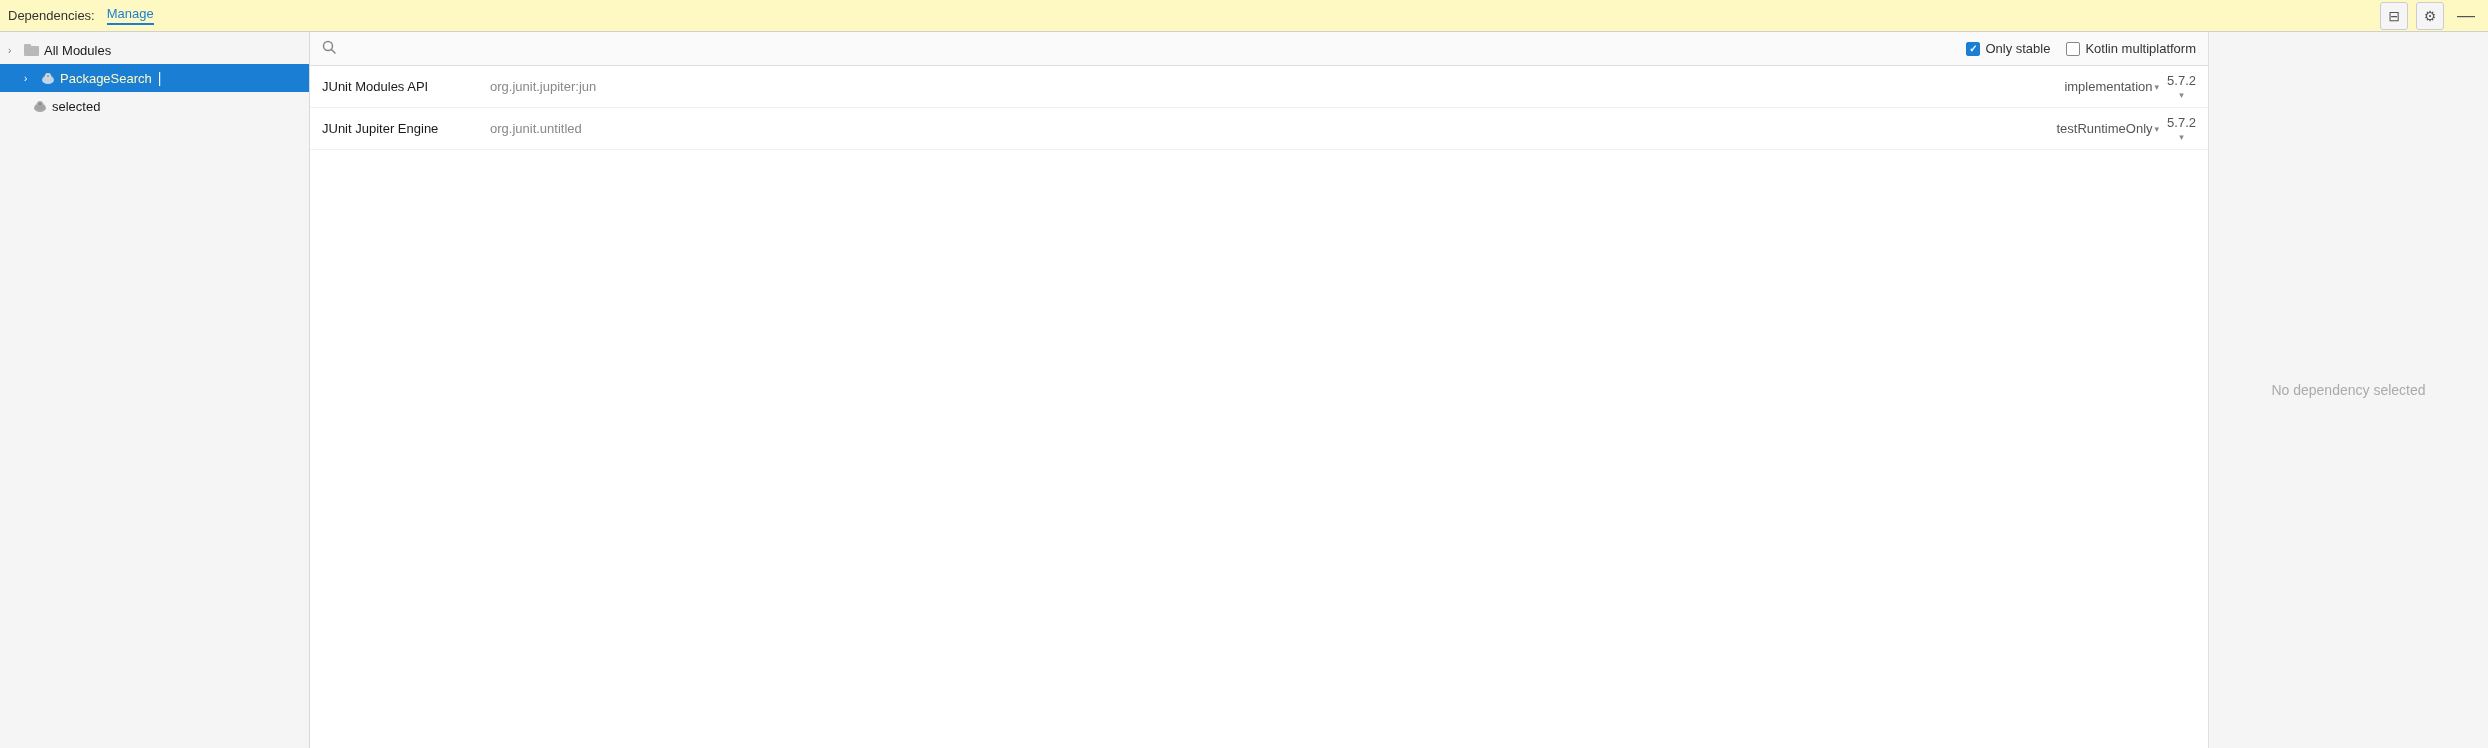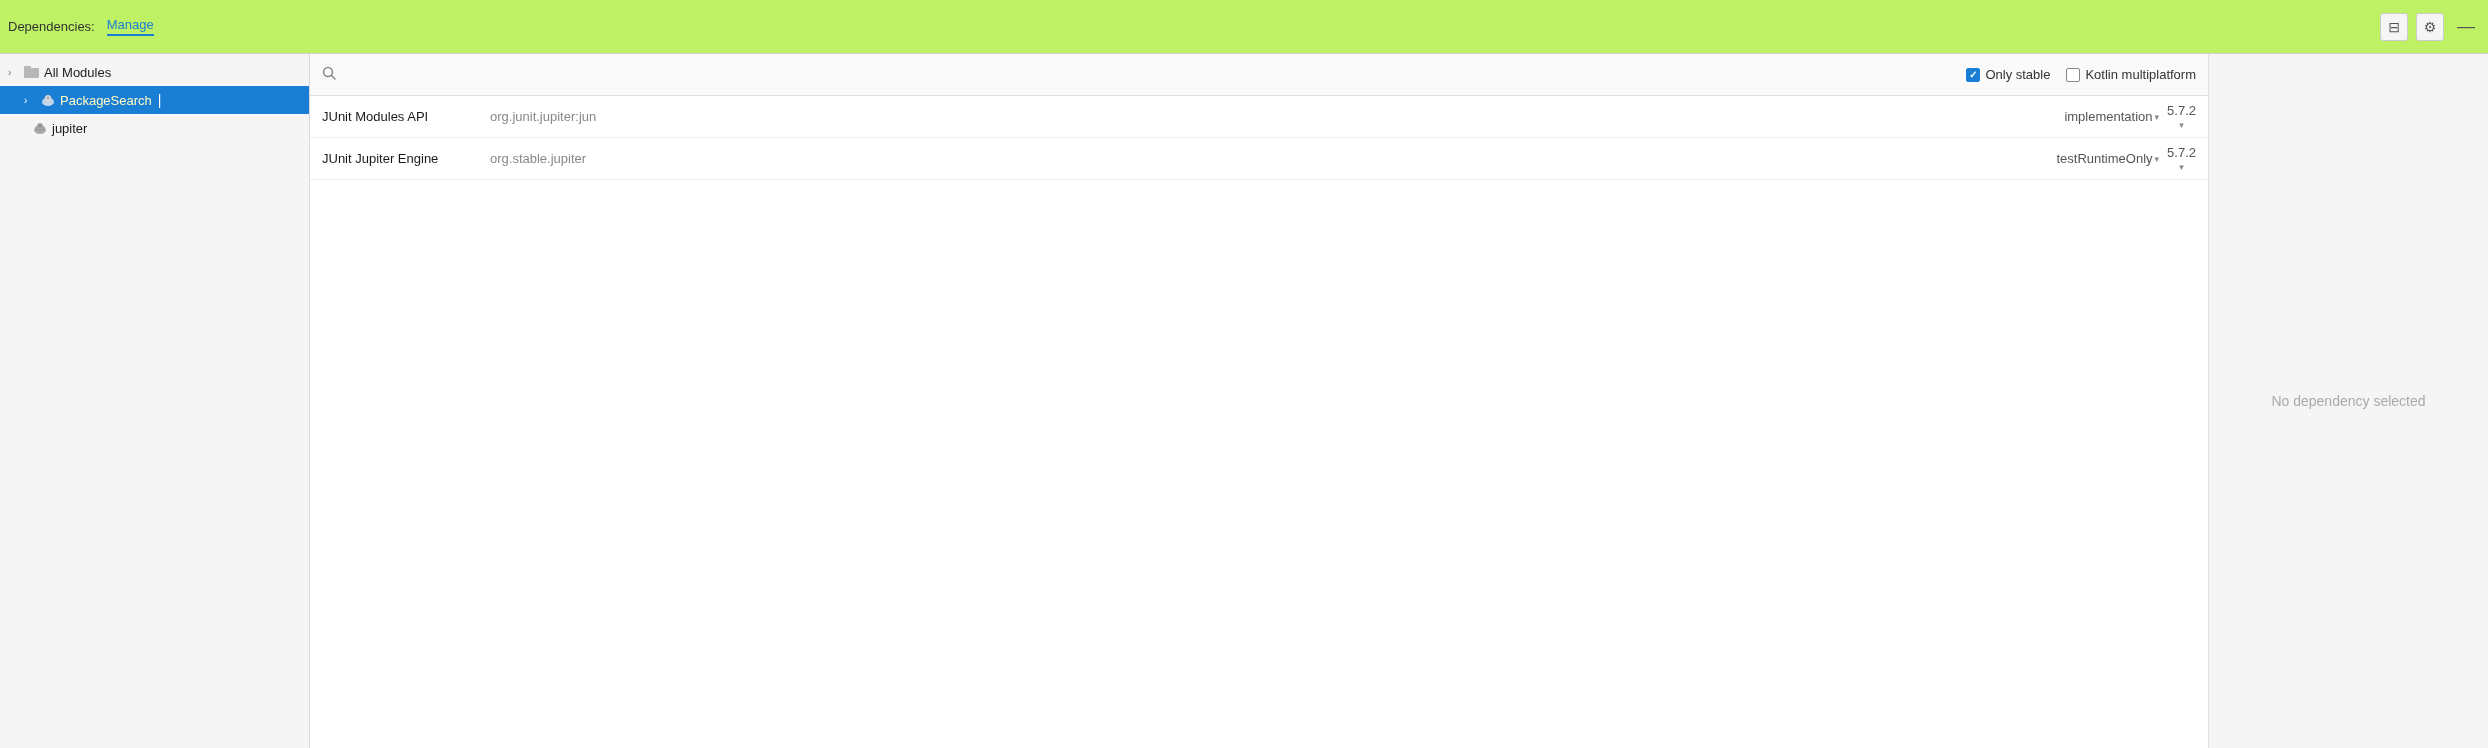--- a/index.html
+++ b/index.html
@@ -16,22 +16,22 @@
       width: 100%;
       height: 100vh;
       background: #f5f5f5;
       display: flex;
       flex-direction: column;
     }
     .title-bar {
       display: flex;
       align-items: center;
       padding: 0 8px;
-      height: 54px;
-      background: #bef264;
+      height: 32px;
+      background: #fef9c3;
       border-bottom: 1px solid #d0d0d0;
       gap: 12px;
     }
     .title-bar-label {
       font-size: 13px;
       color: #333;
     }
     .title-bar-tab {
       font-size: 13px;
       color: #1a7fd4;
@@ -124,21 +124,21 @@
       overflow: hidden;
       background: #fff;
     }
     
     .filter-bar {
       display: flex;
       align-items: center;
       padding: 6px 12px;
       border-bottom: 1px solid #e0e0e0;
       gap: 12px;
-      height: 42px;
+      height: 34px;
       background: #fafafa;
     }
     .search-area {
       display: flex;
       align-items: center;
       gap: 6px;
       flex: 1;
     }
     .search-icon-wrap {
       color: #888;
@@ -313,21 +313,21 @@
 
       <div class="sidebar-item sidebar-item-child">
         <span class="icon">
           <svg width="16" height="16" viewBox="0 0 16 16">
             <ellipse cx="8" cy="10" rx="6" ry="4" fill="#888" opacity="0.7"></ellipse>
             <ellipse cx="8" cy="8" rx="5" ry="3.5" fill="#999" opacity="0.5"></ellipse>
             <circle cx="8" cy="6" r="3" fill="#aaa"></circle>
             <circle cx="8" cy="6" r="1.5" fill="#888"></circle>
           </svg>
         </span>
-        <span class="label">jupiter</span>
+        <span class="label">selected</span>
       </div>
 
     </div>
 
     <div class="main-panel">
 
       <div class="filter-bar">
         <div class="search-area">
           <span class="search-icon-wrap">
             <svg width="14" height="14" viewBox="0 0 14 14" fill="none">
@@ -363,21 +363,21 @@
             <span class="dropdown-arrow">▾</span>
           </span>
           <span class="pkg-version">
             <span>5.7.2</span>
             <span class="dropdown-arrow">▾</span>
           </span>
         </div>
 
         <div class="package-row">
           <span class="pkg-name">JUnit Jupiter Engine</span>
-          <span class="pkg-group">org.stable.jupiter</span>
+          <span class="pkg-group">org.junit.untitled</span>
           <span class="pkg-scope">
             <span>testRuntimeOnly</span>
             <span class="dropdown-arrow">▾</span>
           </span>
           <span class="pkg-version">
             <span>5.7.2</span>
             <span class="dropdown-arrow">▾</span>
           </span>
         </div>
 

